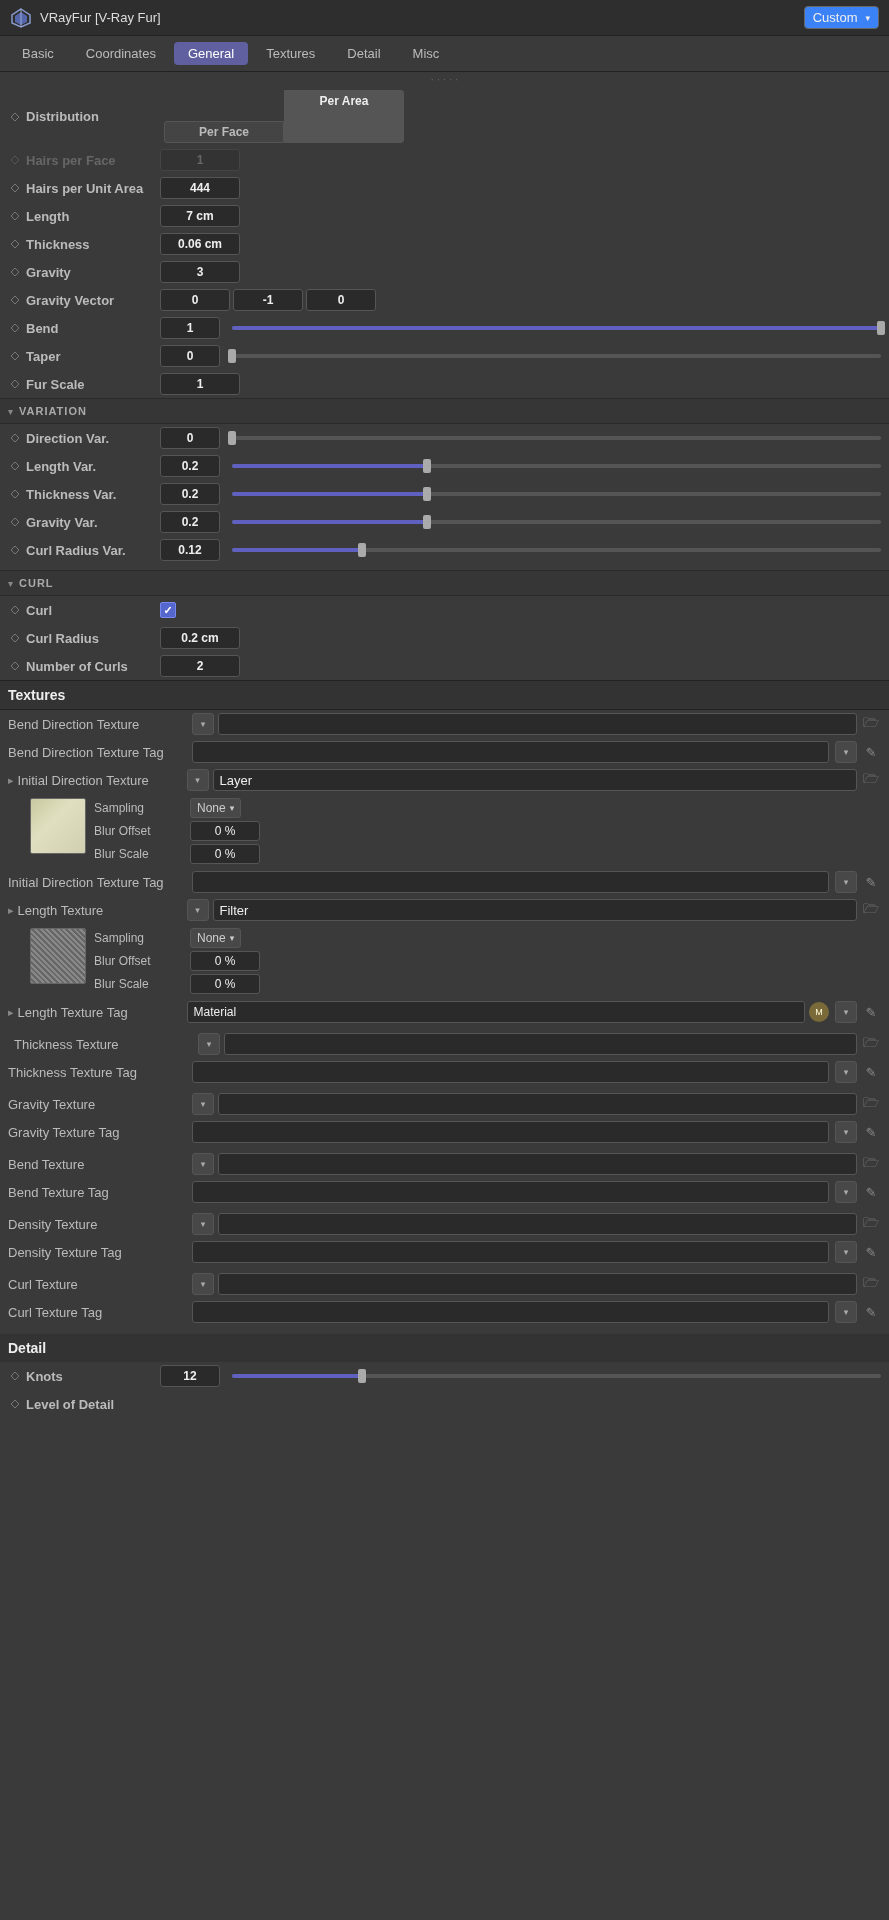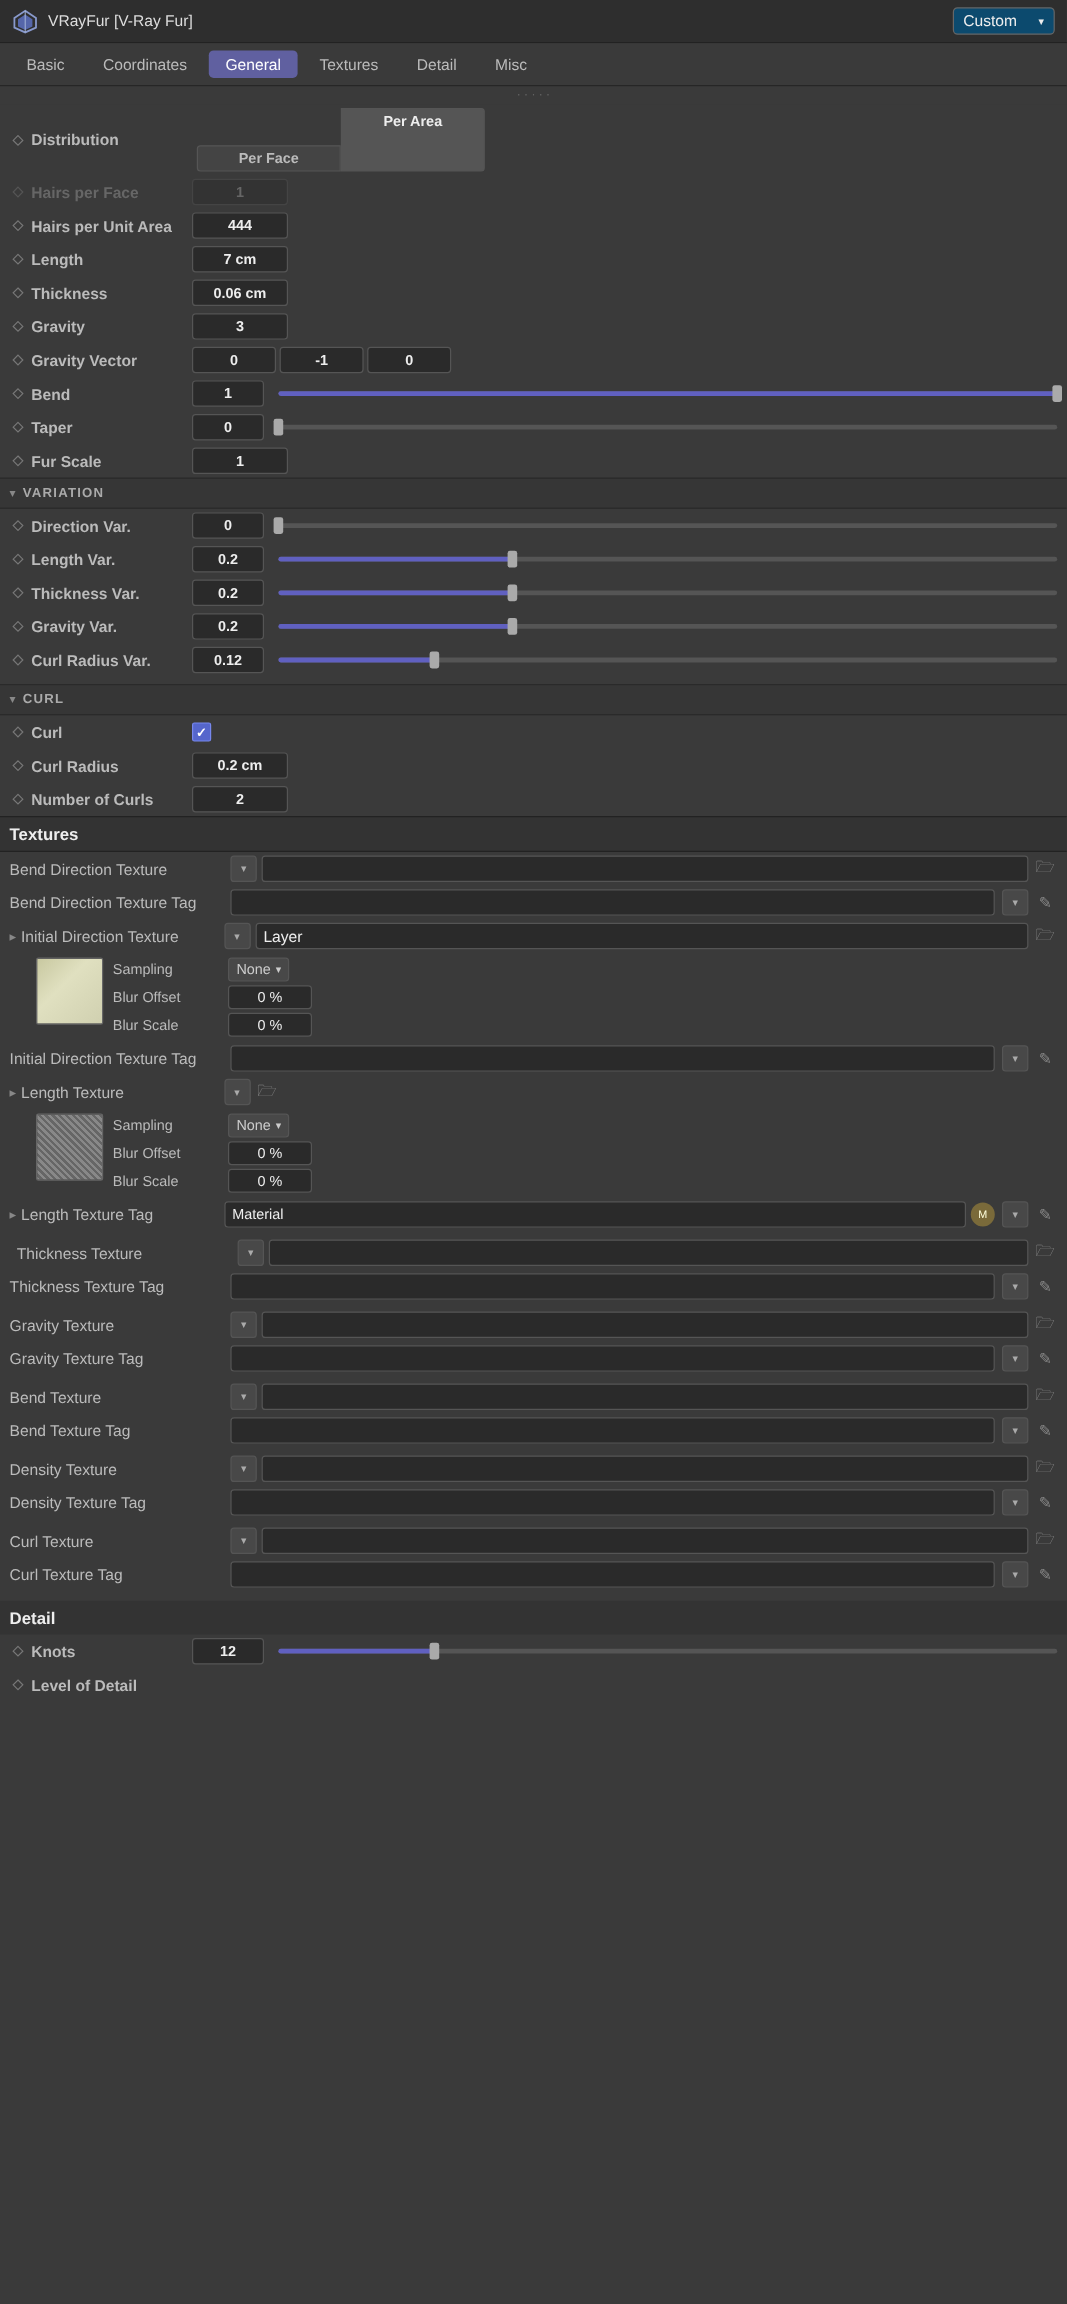--- a/index.html
+++ b/index.html
@@ -31,28 +31,28 @@
       width: 22px;
       height: 22px;
     }
     .header-title {
       color: #ddd;
       font-size: 13px;
     }
     .preset-dropdown {
       display: flex;
       align-items: center;
-      background: #0c4a6e;
+      background: #3b82f6;
       border: 1px solid #666;
       border-radius: 4px;
       padding: 3px 8px;
       color: #eee;
       font-size: 13px;
       cursor: pointer;
-      gap: 18px;
+      gap: 8px;
     }
 
     
     .tabs {
       display: flex;
       background: #3a3a3a;
       padding: 6px 8px;
       gap: 4px;
       border-bottom: 1px solid #222;
     }
@@ -734,20 +734,21 @@
   <span class="tag-label">Initial Direction Texture Tag</span>
   <div class="tag-field" style="flex:1;"></div>
   <div class="dropdown-arrow" style="margin-left:2px;">▾</div>
   <div class="edit-icon">✎</div>
 </div>
 
 <div class="texture-row">
   <span class="expand-arrow">▸</span>
   <span class="texture-label" style="min-width:165px;">Length Texture</span>
   <div class="dropdown-arrow">▾</div>
+  <div class="texture-field-text">Filter</div>
   <div class="folder-icon">🗁</div>
 </div>
 
 <div class="texture-detail-area">
   <div class="texture-preview noise"></div>
   <div class="texture-detail-fields">
     <div class="detail-row">
       <span class="detail-label">Sampling</span>
       <div class="detail-dropdown">
         <span>None</span>

